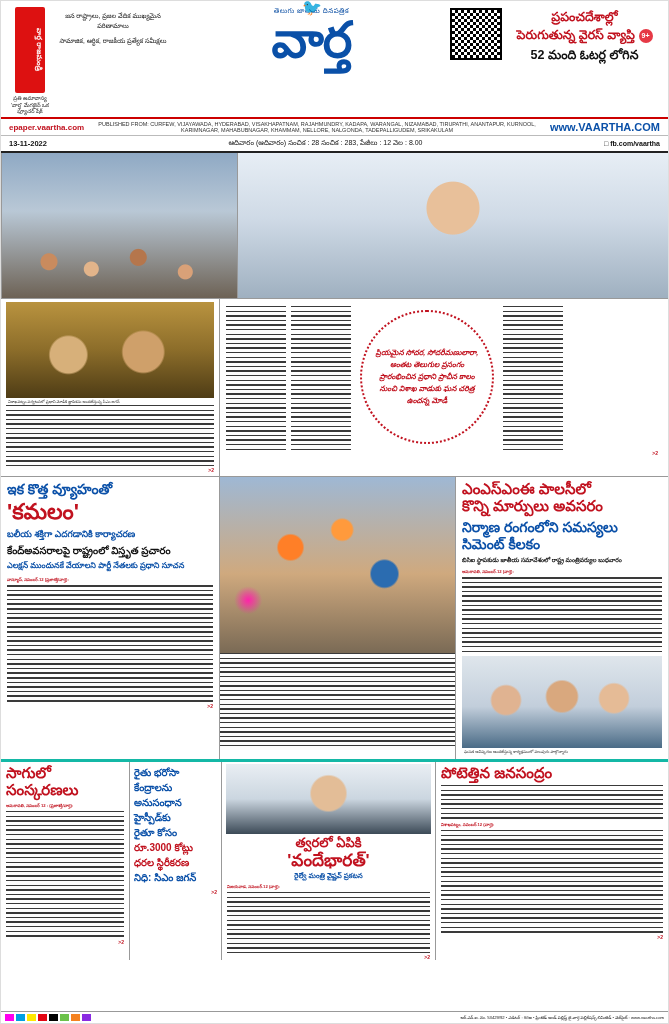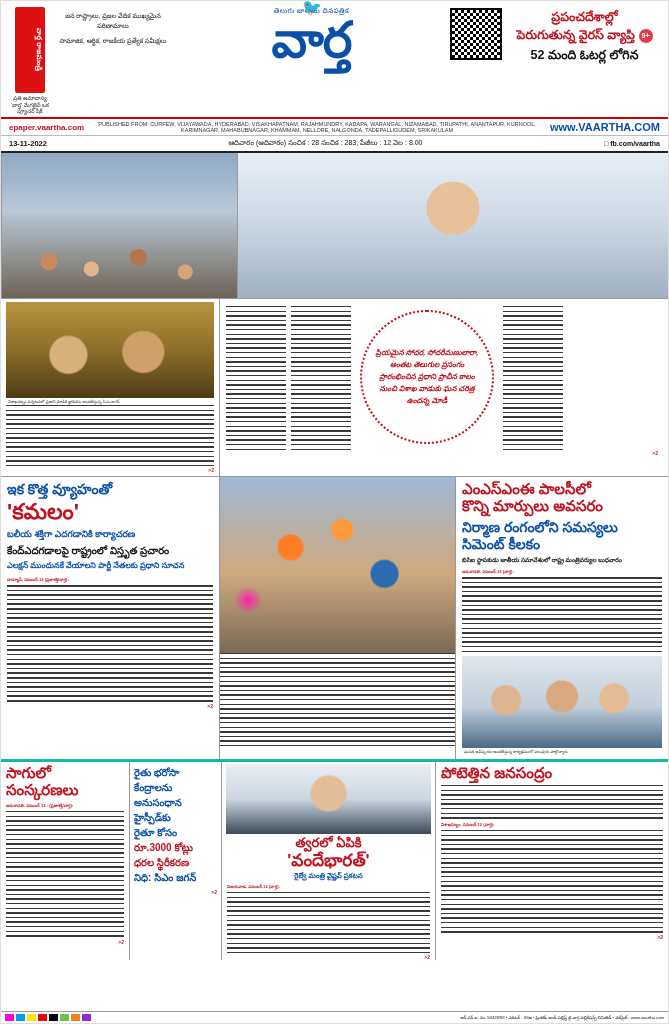--- a/index.html
+++ b/index.html
@@ -308,21 +308,21 @@
         </div>
       </div>
     </div>
   </div>
 
   <div class="sec3">
     <div class="sec3-left">
       <div class="sub-te" style="font-size:14px;">ఇక కొత్త వ్యూహంతో</div>
       <div class="headline-te" style="font-size:22px; margin-top:1px;">'కమలం'</div>
       <div class="sub-te" style="font-size:9px; margin-top:4px;">బలీయ శక్తిగా ఎదగడానికి కార్యాచరణ</div>
-      <div style="font-size:10px; font-weight:bold; color:#111; margin-top:4px; line-height:1.3;">కేంద్ఎదగడాలపై రాష్ట్రంలో విస్తృత ప్రచారం</div>
+      <div style="font-size:10px; font-weight:bold; color:#111; margin-top:4px; line-height:1.3;">కేంద్అవసరాలపై రాష్ట్రంలో విస్తృత ప్రచారం</div>
       <div style="font-size:8px; font-weight:bold; color:#0a50a8; margin-top:4px;">ఎలక్షన్ ముందునకే వేయాలని పార్టీ నేతలకు ప్రధాని సూచన</div>
       <div style="font-size:4.2px; color:#c1121f; font-weight:bold; margin-top:5px;">వాన్యూస్, నవంబర్.12 (ప్రజాశక్తి/వార్త):</div>
       <div class="body-te fakelines" style="height:118px; column-count:3; margin-top:2px;"></div>
       <div class="arrow2" style="text-align:right;">&gt;2</div>
     </div>
 
     <div class="sec3-mid rule-v">
       <div class="photo crowd2" style="height:176px;"></div>
       <div class="body-te fakelines" style="height:96px; column-count:3; padding:2px 4px;"></div>
     </div>

